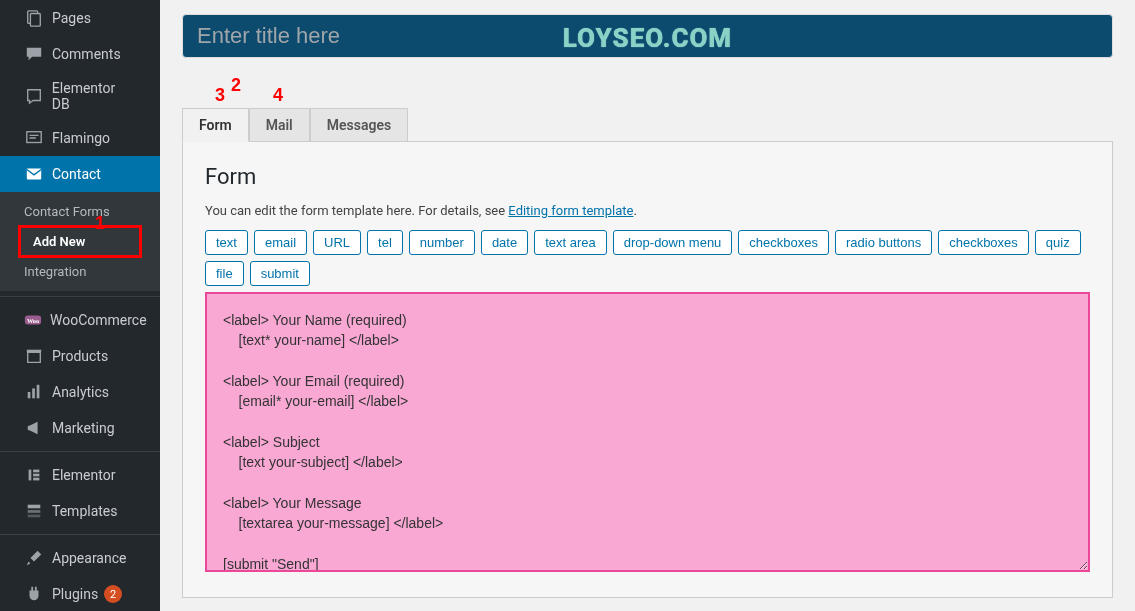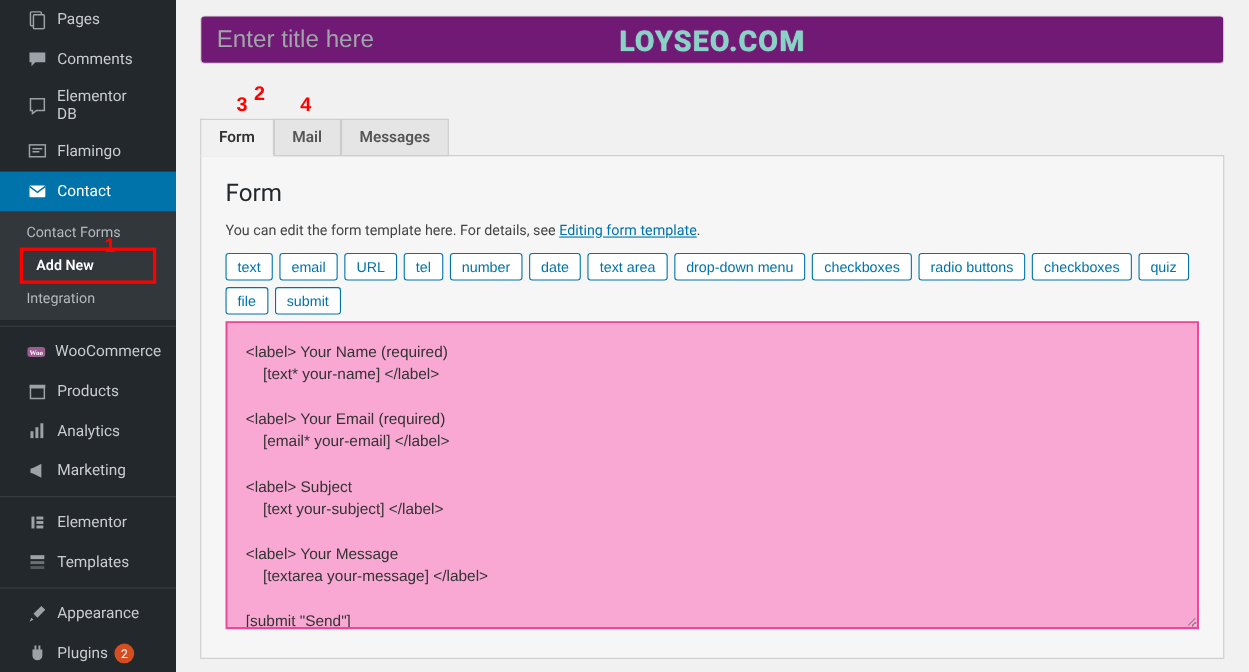--- a/index.html
+++ b/index.html
@@ -10,21 +10,21 @@
 .menu-item .icon{width:20px;height:20px;margin-right:8px;color:#9ca2a7;display:flex;align-items:center;justify-content:center;font-family:Liberation Serif, serif;}
 .menu-item.active{background:#0073aa;color:#fff;}
 .menu-item.active .icon{color:#fff;}
 .menu-item.active::after{content:"";position:absolute;right:-8px;top:50%;transform:translateY(-50%);width:0;height:0;border-top:8px solid transparent;border-bottom:8px solid transparent;border-right:8px solid #f1f1f1;}
 .submenu{background:#32373c;padding:6px 12px;}
 .submenu-item{display:block;padding:6px 12px;color:#b4b9be;font-size:13px;cursor:pointer;}
 .submenu-item.selected{color:#fff;font-weight:600;}
 .separator{height:1px;background:#393f44;margin:5px 0;}
 .menu-item .badge{background:#d54e21;color:#fff;border-radius:10px;min-width:18px;height:18px;display:inline-flex;align-items:center;justify-content:center;font-size:11px;margin-left:6px;padding:0 5px;}
 .content{flex:1;padding:0 22px 22px 22px;background:#f1f1f1;position:relative;}
-.title-input{width:100%;padding:8px 14px;font-size:22px;color:#999;border:1px solid #ddd;border-radius:4px;background:#701a75;margin-top:14px;}
+.title-input{width:100%;padding:8px 14px;font-size:22px;color:#999;border:1px solid #ddd;border-radius:4px;background:#0c4a6e;margin-top:14px;}
 .title-input::placeholder{color:#a0a5a9;}
 .watermark{position:absolute;top:23px;left:50%;transform:translateX(-50%);font-size:26px;font-weight:800;letter-spacing:1px;color:#89d2c6;text-shadow:0 0 1px #b7e6dd;pointer-events:none;}
 .tabs{margin-top:50px;display:flex;}
 .tab{background:#e5e5e5;border:1px solid #ccc;padding:8px 16px;margin-right:0;font-size:14px;font-weight:600;color:#555;cursor:pointer;}
 .tab.active{background:#f1f1f1;border-bottom-color:#f1f1f1;color:#333;}
 .panel{border:1px solid #ccc;margin-top:-1px;padding:22px;background:#f6f6f6;}
 .panel h2{font-size:22px;font-weight:400;color:#23282d;margin-bottom:14px;}
 .helptext{font-size:13px;color:#444;margin-bottom:12px;}
 .helptext a{color:#0073aa;}
 .tagbuttons{display:flex;flex-wrap:wrap;gap:6px;margin-bottom:6px;}

